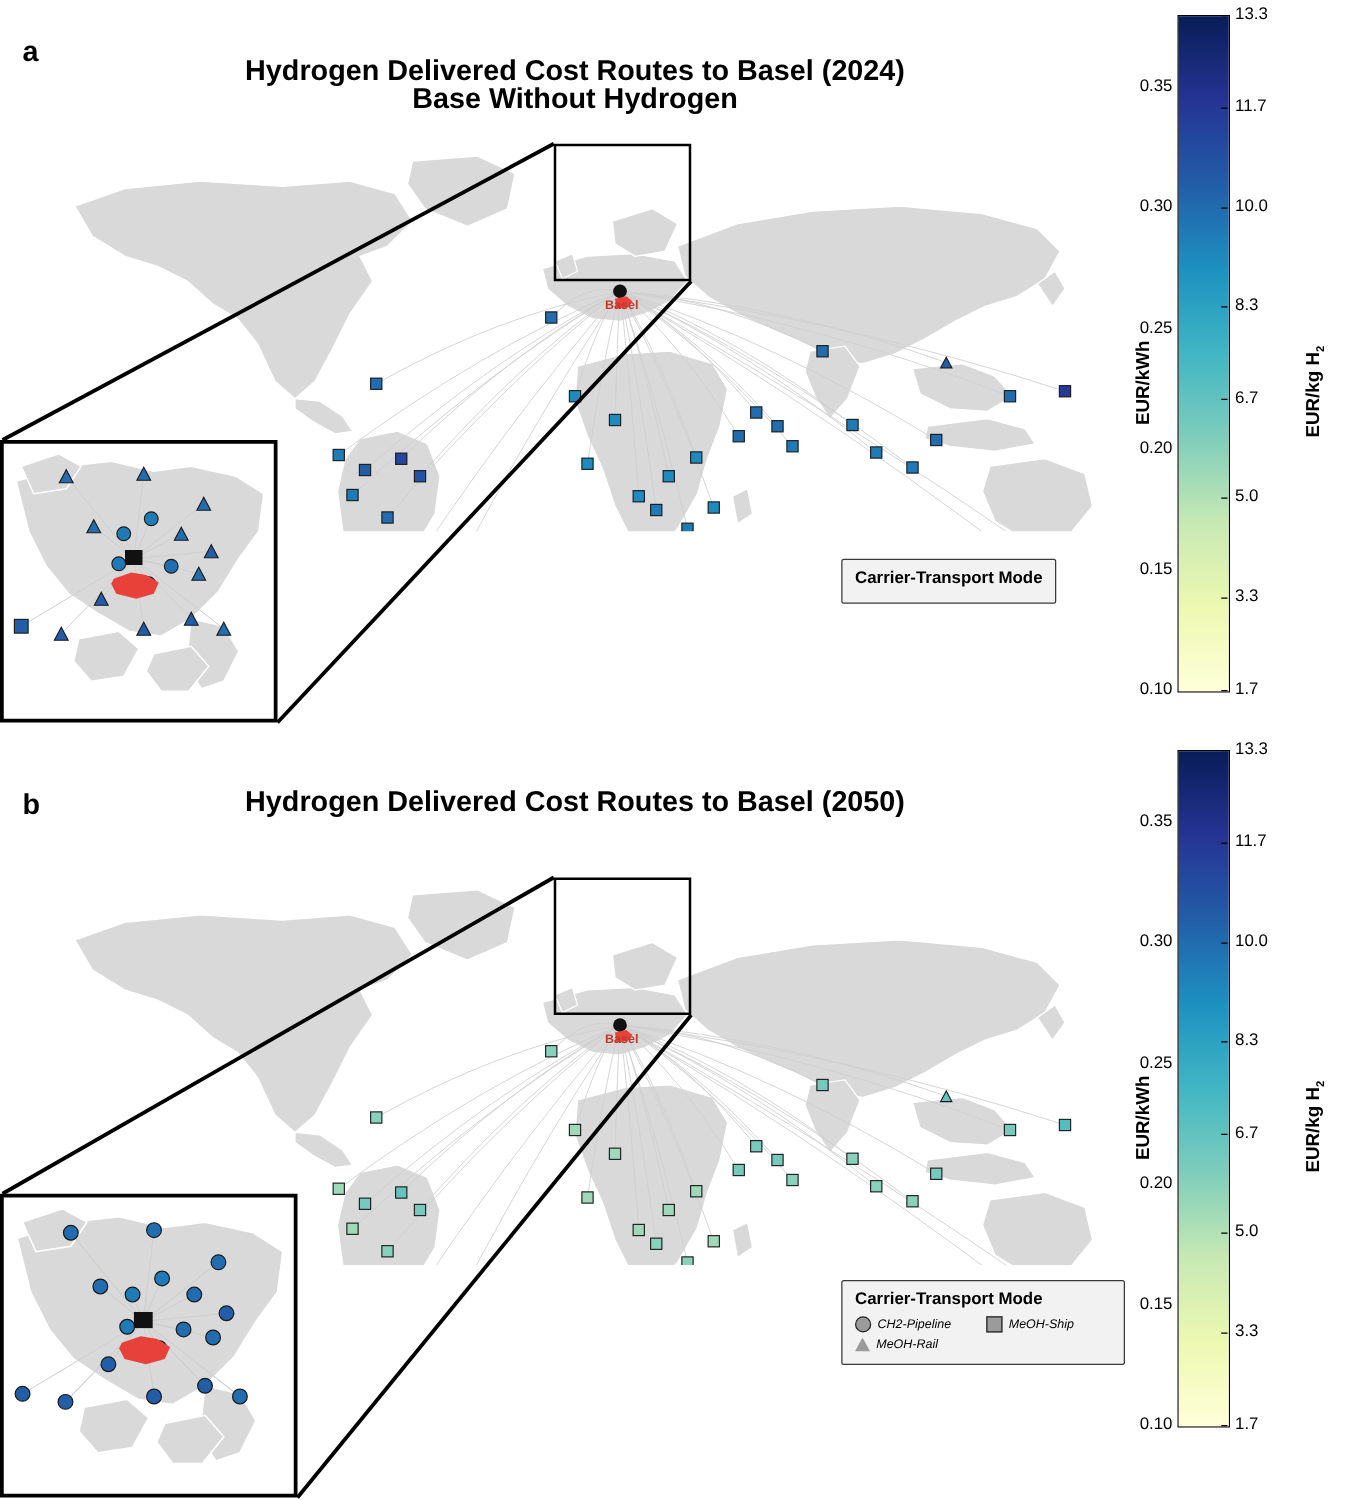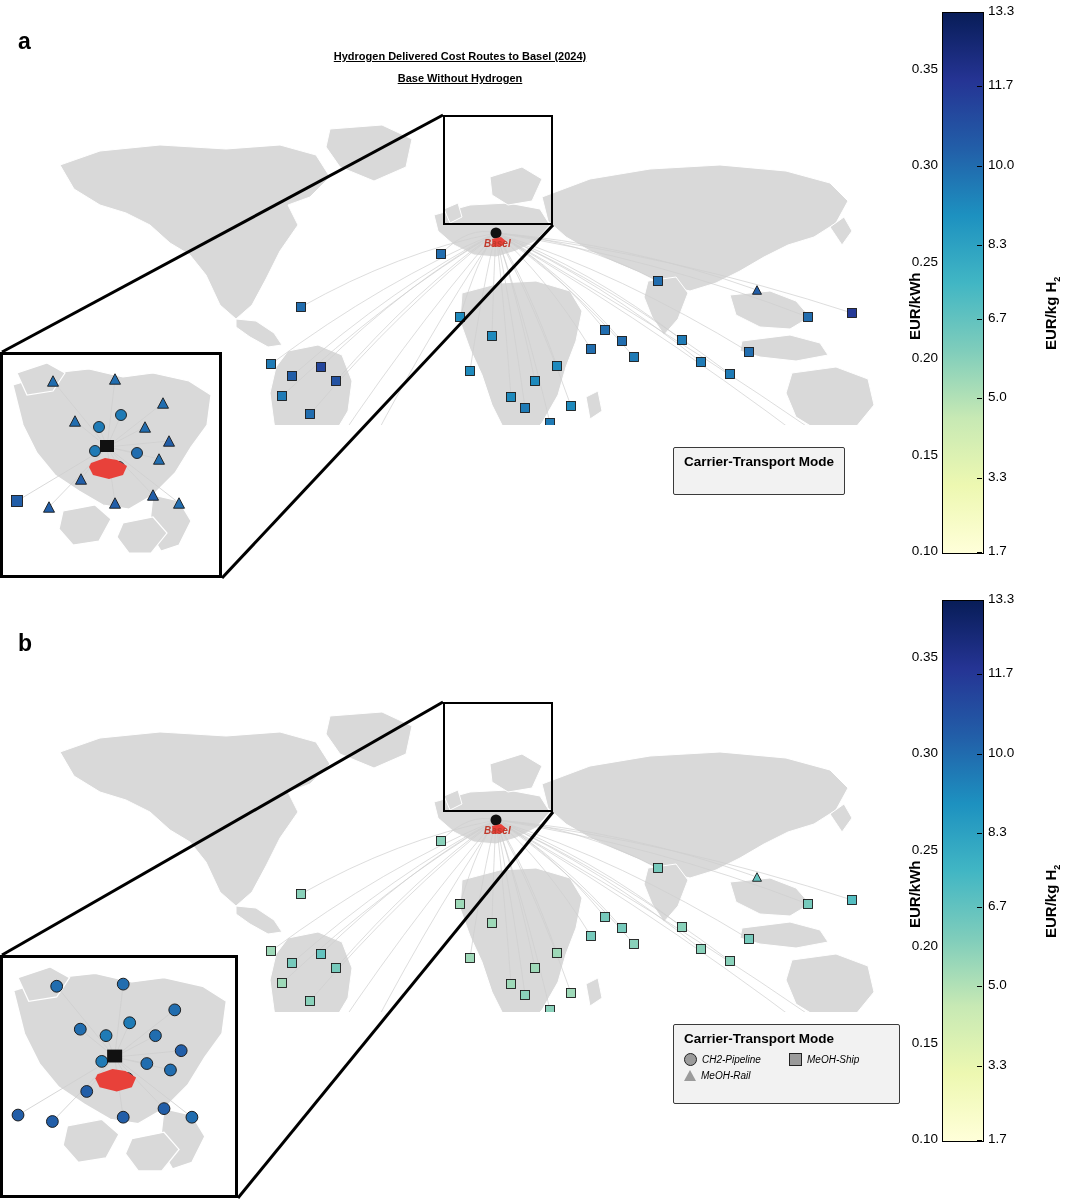--- a/index.html
+++ b/index.html
@@ -2,37 +2,37 @@
 <html><head>
 <meta charset="utf-8">
 <style>
   html,body{margin:0;padding:0;background:#ffffff;}
   body{width:1088px;height:1200px;font-family:"Liberation Sans",sans-serif;color:#000;position:relative;overflow:hidden;}
   .panel{position:absolute;left:0;width:1088px;height:600px;}
   #panel-a{top:0;}
   #panel-b{top:600px;}
 
   .panel-letter{position:absolute;font-size:23px;font-weight:bold;left:18px;top:28px;}
-  .panel-title{position:absolute;left:60px;top:45px;width:800px;text-align:center;font-size:11px;font-weight:bold;line-height:22px;text-decoration:underline;}
-
-  
-  .mapwrap{position:absolute;left:30px;top:105px;width:850px;height:320px;font-style:italic;}
+  .panel-title{position:absolute;left:60px;top:45px;width:800px;text-align:center;font-size:23px;font-weight:bold;line-height:22px;}
+
+  
+  .mapwrap{position:absolute;left:30px;top:105px;width:850px;height:320px;}
   .mapsvg{position:absolute;left:0;top:0;}
 
   
   .zoombox{position:absolute;border:2.5px solid #000;box-sizing:border-box;background:transparent;}
 
   
   .inset{position:absolute;border:3px solid #000;box-sizing:border-box;background:#ffffff;overflow:hidden;}
 
   
   .overlay{position:absolute;left:0;top:0;pointer-events:none;}
 
   
-  .legend{position:absolute;border:1.2px solid #3a3a3a;background:#f2f2f2;border-radius:2px;padding:6px 10px 20px 10px;}
+  .legend{position:absolute;border:1.2px solid #3a3a3a;background:#f2f2f2;border-radius:2px;padding:6px 10px 8px 10px;}
   .legend-title{font-size:13.5px;font-weight:bold;margin-bottom:5px;}
   .legend-rows{display:flex;flex-wrap:wrap;width:195px;}
   .legend-item{display:flex;align-items:center;width:97px;margin:2px 0;font-size:10px;}
   .legend-item .gl{margin-right:5px;display:inline-block;}
   .mk-circle{width:11px;height:11px;border-radius:50%;background:#9b9b9b;border:1.2px solid #222;}
   .mk-square{width:11px;height:11px;background:#9b9b9b;border:1.2px solid #222;}
   .mk-tri{width:0;height:0;border-left:6px solid transparent;border-right:6px solid transparent;border-bottom:11px solid #9b9b9b;position:relative;}
   .mk-tri:after{content:"";position:absolute;left:-6px;top:0;width:0;height:0;}
 
   
@@ -234,20 +234,21 @@
       <div class="tick" style="position: absolute; left: 988px; top: 543px; font-size: 13.5px;">1.7</div>
       <div class="tickline" style="position: absolute; left: 977px; top: 552px;"></div>
     </div>
   <div class="cbar-label" style="left:906px;top:340px;transform:rotate(-90deg);">EUR/kWh</div>
   <div class="cbar-label" style="left:1042px;top:350px;transform:rotate(-90deg);">EUR/kg H<span class="sub">2</span></div>
 </div>
 
 <div class="panel" id="panel-b">
   <div class="panel-letter" style="top:30px;">b</div>
   <div class="panel-title" style="top:30px;">
+    <div>Hydrogen Delivered Cost Routes to Basel (2050)</div>
   </div>
 
   <div class="mapwrap" style="top:92px;">
     <svg class="mapsvg" id="map-b" width="850" height="320" viewBox="0 0 850 320">
         <g>
           <path d="M 30,60 L 70,46 L 130,40 L 196,44 L 250,40 L 286,50 L 300,72 L 280,92 L 258,100 L 268,120 L 250,146 L 236,174 L 222,200 L 206,214 L 190,200 L 176,170 L 160,150 L 140,138 L 120,120 L 96,108 L 70,100 L 44,84 Z" fill="#d9d9d9" stroke="#ffffff" stroke-width="1"></path>
           <path d="M 300,24 L 352,20 L 382,34 L 376,62 L 344,76 L 310,62 L 296,42 Z" fill="#d9d9d9" stroke="#ffffff" stroke-width="1"></path>
           <path d="M 206,214 L 226,216 L 244,228 L 252,240 L 238,242 L 220,232 L 206,222 Z" fill="#d9d9d9" stroke="#ffffff" stroke-width="1"></path>
           <path d="M 258,246 L 288,240 L 312,250 L 322,276 L 318,306 L 300,336 L 286,362 L 276,390 L 262,404 L 252,386 L 250,352 L 244,318 L 240,288 L 246,262 Z" fill="#d9d9d9" stroke="#ffffff" stroke-width="1"></path>
           <path d="M 432,188 L 470,178 L 506,176 L 540,186 L 552,206 L 546,236 L 536,262 L 528,290 L 512,318 L 494,336 L 476,328 L 462,300 L 452,270 L 440,244 L 430,216 Z" fill="#d9d9d9" stroke="#ffffff" stroke-width="1"></path>

